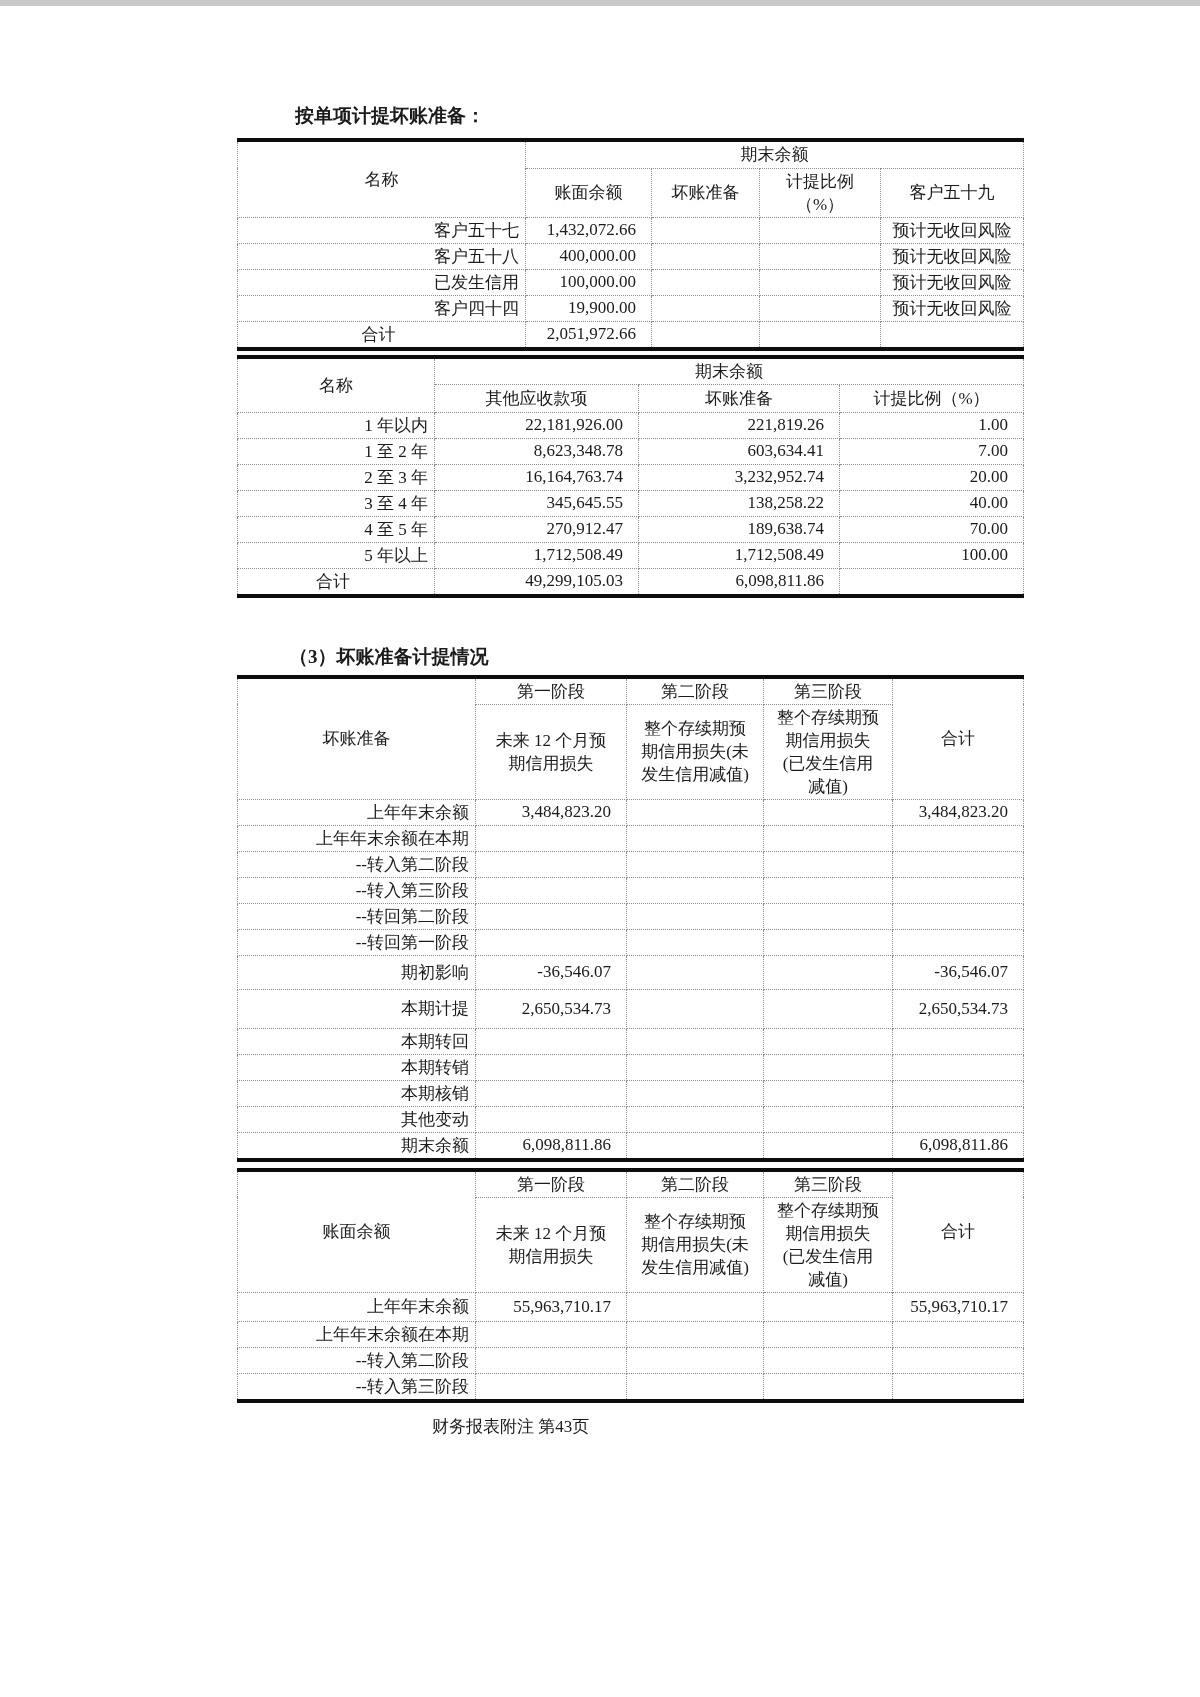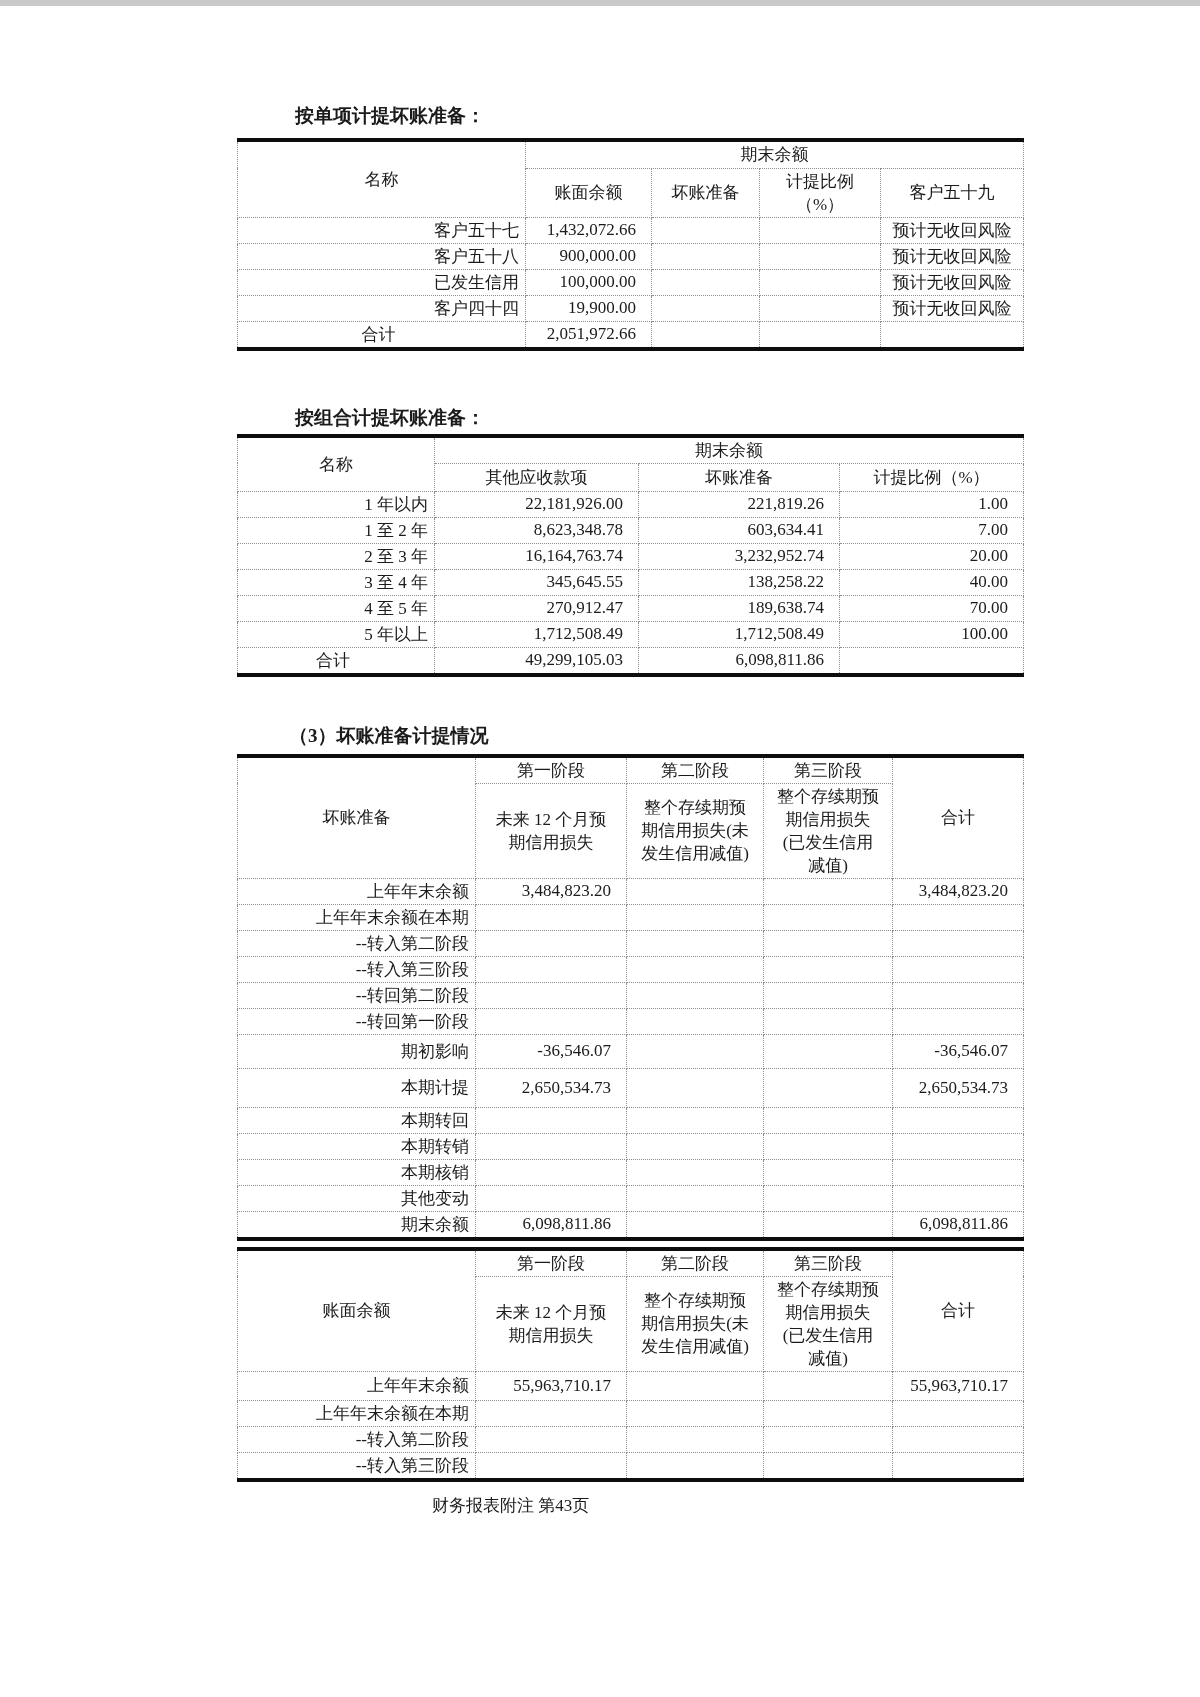--- a/index.html
+++ b/index.html
@@ -88,21 +88,21 @@
     <tbody>
         <tr>
           <td class="name">客户五十七</td>
           <td class="num">1,432,072.66</td>
           <td class="num"></td>
           <td class="num"></td>
           <td class="reason">预计无收回风险</td>
         </tr>
         <tr>
           <td class="name">客户五十八</td>
-          <td class="num">900,000.00</td>
+          <td class="num">400,000.00</td>
           <td class="num"></td>
           <td class="num"></td>
           <td class="reason">预计无收回风险</td>
         </tr>
         <tr>
           <td class="name">已发生信用</td>
           <td class="num">100,000.00</td>
           <td class="num"></td>
           <td class="num"></td>
           <td class="reason">预计无收回风险</td>
@@ -117,21 +117,20 @@
         <tr class="total-row">
           <td class="name">合计</td>
           <td class="num">2,051,972.66</td>
           <td class="num"></td>
           <td class="num"></td>
           <td class="reason"></td>
         </tr>
       </tbody>
   </table>
 
-  <div class="sec-title indent1 gap-t2">按组合计提坏账准备：</div>
 
   <table id="table-2">
     <colgroup>
         <col style="width:197px">
         <col style="width:204px">
         <col style="width:201px">
         <col style="width:184px">
       </colgroup>
     <thead>
       <tr>

